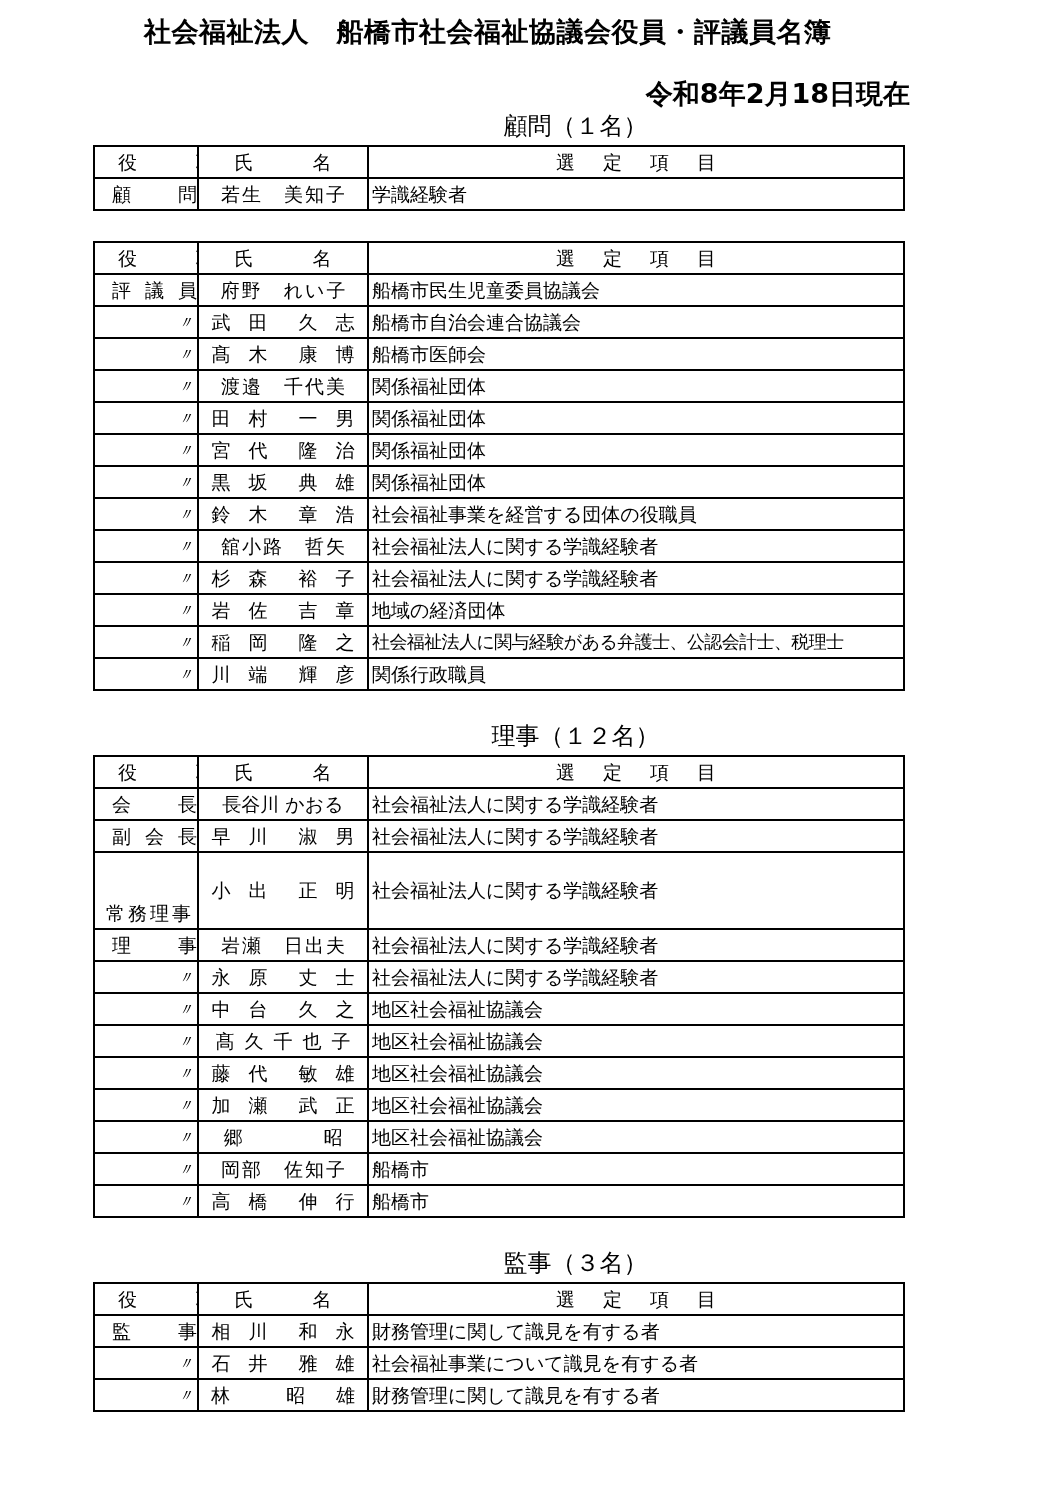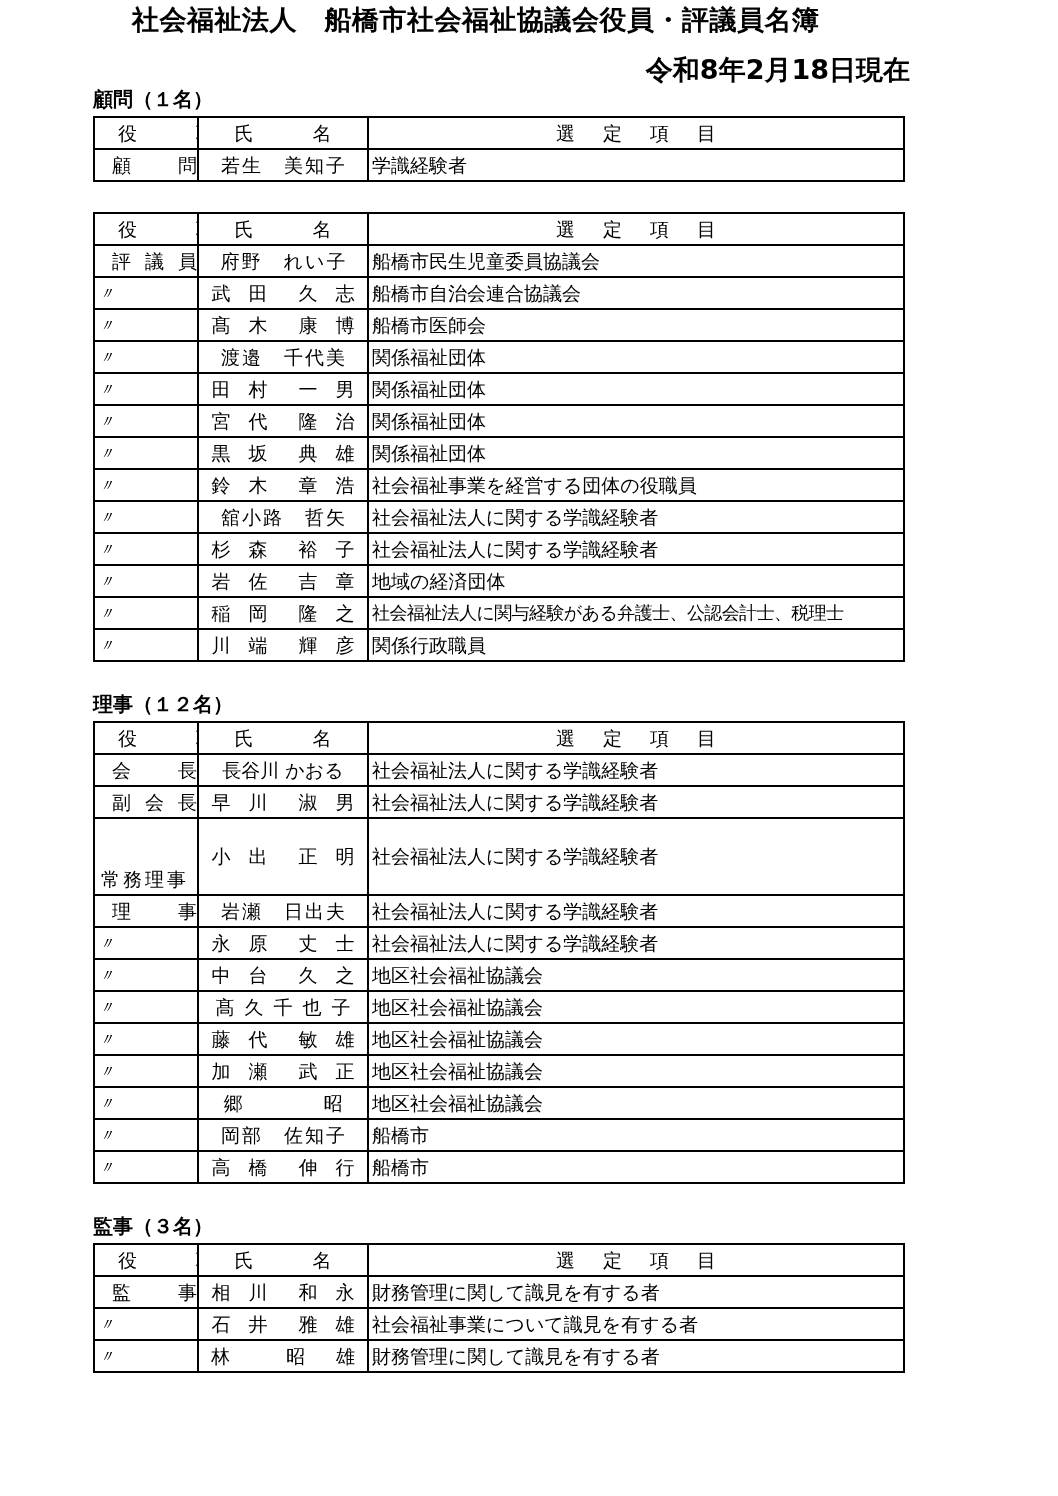--- a/index.html
+++ b/index.html
@@ -19,21 +19,21 @@
   .page {
     position: relative;
     width: 1058px;
     height: 1496px;
     box-sizing: border-box;
     padding: 0;
   }
 
   
   .doc-title {
-    margin: 4px;
+    margin: 16px;
     padding-left: 128px;
     font-size: 27px;
     font-weight: bold;
     letter-spacing: 0.5px;
     line-height: 1.2;
     white-space: pre;
   }
   .doc-date {
     margin: 0;
     padding-top: 14px;
@@ -43,26 +43,27 @@
     font-weight: bold;
     line-height: 1.2;
     white-space: pre;
   }
 
   
   .section {
     padding-left: 93px;
   }
   .section-heading {
-    font-size: 20px;
-    font-weight: bold;
+    font-size: 24px;
+    font-weight: normal;
     margin: 0;
     padding: 0 0 4px 0;
     line-height: 1.25;
     white-space: pre;
+    text-align: center;
   }
   .sec-gap-lg { height: 30px; }
 
   
   table.roster {
     border-collapse: collapse;
     table-layout: fixed;
     width: 810px;
     background: #fff;
   }
@@ -96,21 +97,21 @@
   }
   th.h-crit .spread {
     display: block;
     letter-spacing: 11px;
     text-indent: 11px;
     text-align: center;
   }
 
   
   td.post {
-    text-align: left;
+    text-align: right;
   }
   td.post .spread2 {
     display: block;
     letter-spacing: 14px;
     text-indent: 14px;
   }
   td.post .spread3 {
     display: block;
     letter-spacing: 3px;
     text-indent: 3px;

